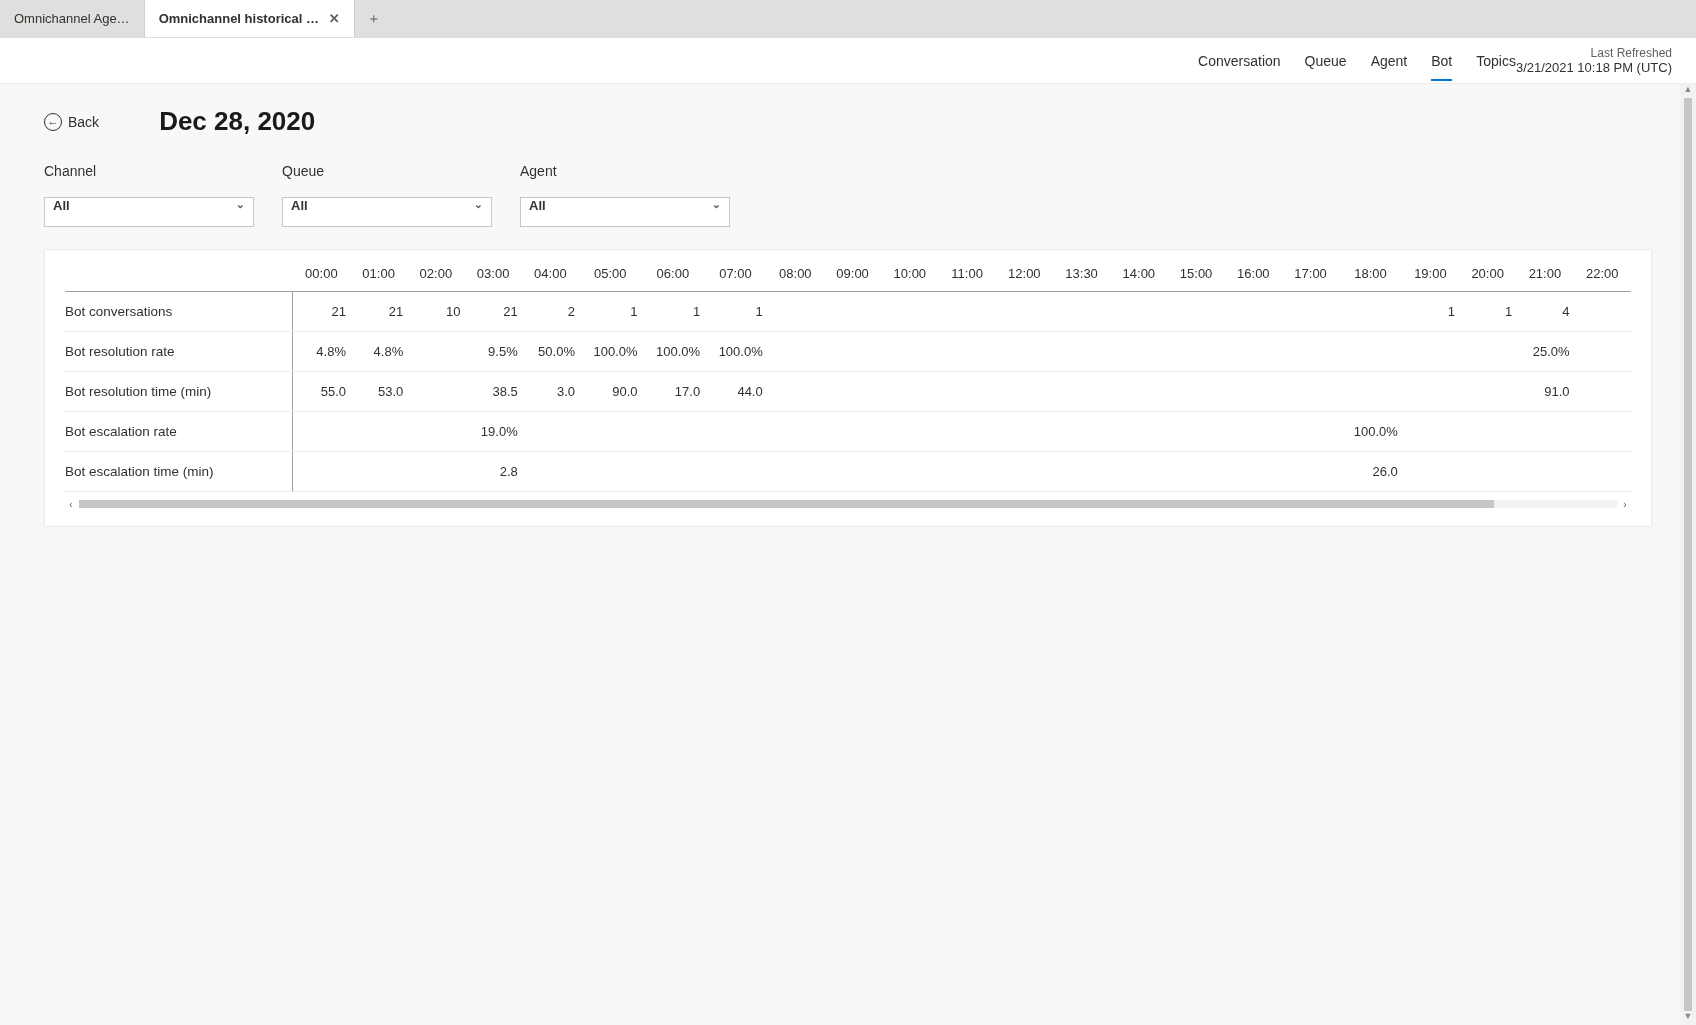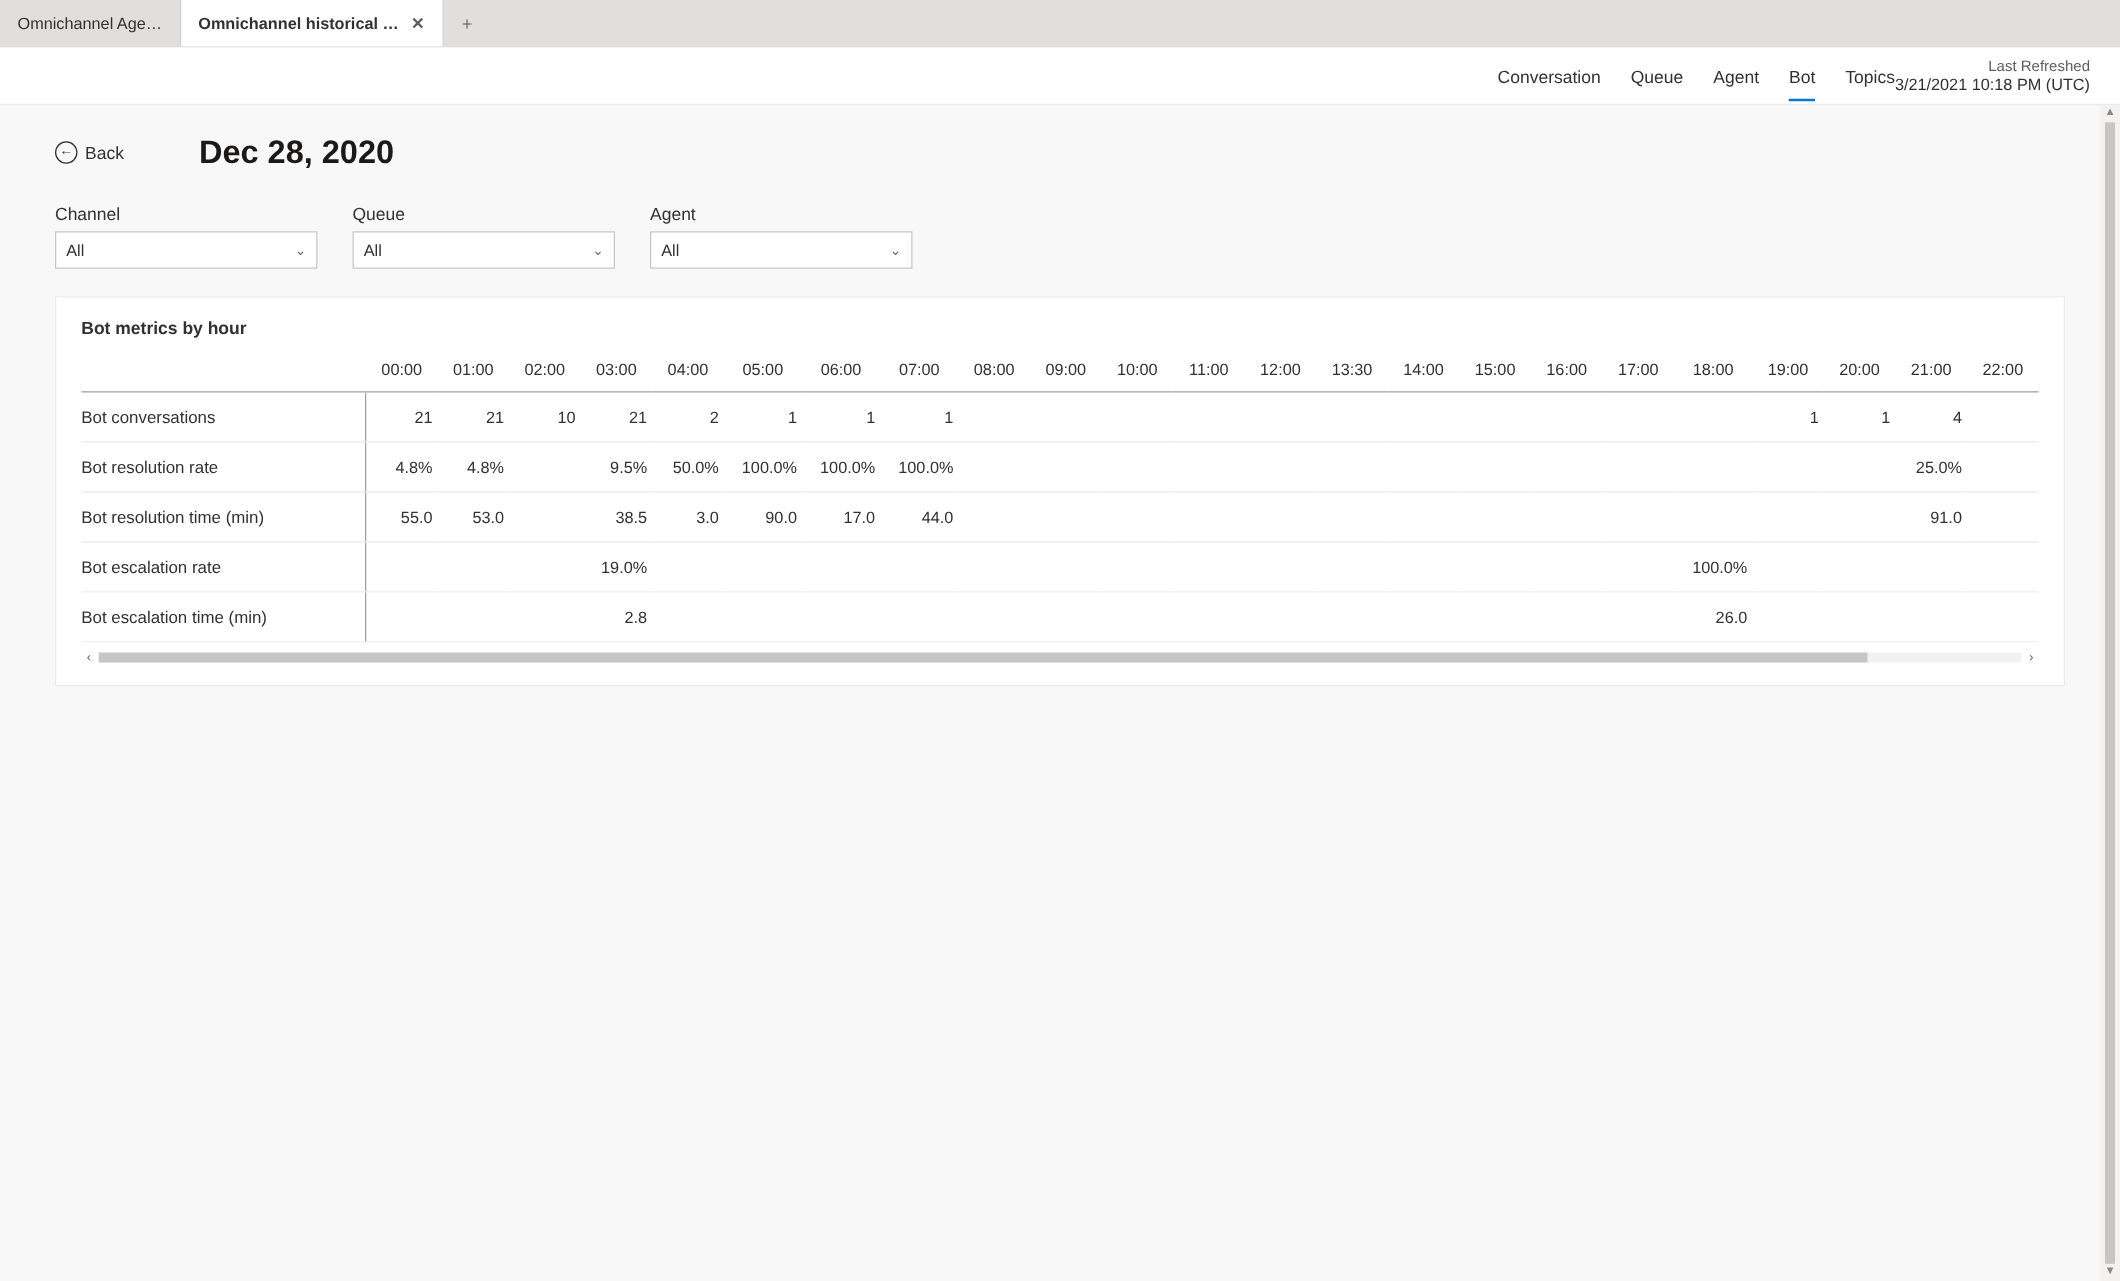--- a/index.html
+++ b/index.html
@@ -114,31 +114,32 @@
     font-size: 26px;
     font-weight: 600;
     color: #1b1a19;
   }
   .filters-row {
     display: flex;
     gap: 28px;
     margin-bottom: 22px;
   }
   .filter-group { width: 210px; }
-  .filter-label { font-size: 14px; color: #323130; margin-bottom: 6px; }
+  .filter-label { font-size: 14px; color: #323130; margin-bottom: 18px; }
   .filter-select {
     height: 30px;
     border: 1px solid #c8c6c4;
     background: #fff;
     display: flex;
-    align-items: center;
+    align-items: flex-start;
     justify-content: space-between;
     padding: 0 8px;
     cursor: pointer;
     font-size: 13px;
+    font-weight: bold;
   }
   .chev { color: #605e5c; font-size: 11px; }
   .card {
     background: #ffffff;
     border: 1px solid #edebe9;
     padding: 16px 20px 16px 20px;
   }
   .card-title { font-weight: 600; margin-bottom: 18px; font-size: 14px; }
   .matrix {
     overflow-x: auto;
@@ -297,21 +298,20 @@
         <div class="filter-group">
           <div class="filter-label">Agent</div>
           <div class="filter-select">
             <span>All</span>
             <span class="chev">⌄</span>
           </div>
         </div>
       </div>
 
     <div class="card">
-      <div class="card-title">Bot metrics by hour</div>
       <div class="matrix">
         <table class="matrix-table">
           <thead>
               <tr id="matrix-head-row">
                 <th class="row-label-head"></th>
                 <th class="hour-col">00:00</th>
                 <th class="hour-col">01:00</th>
                 <th class="hour-col">02:00</th>
                 <th class="hour-col">03:00</th>
                 <th class="hour-col">04:00</th>

